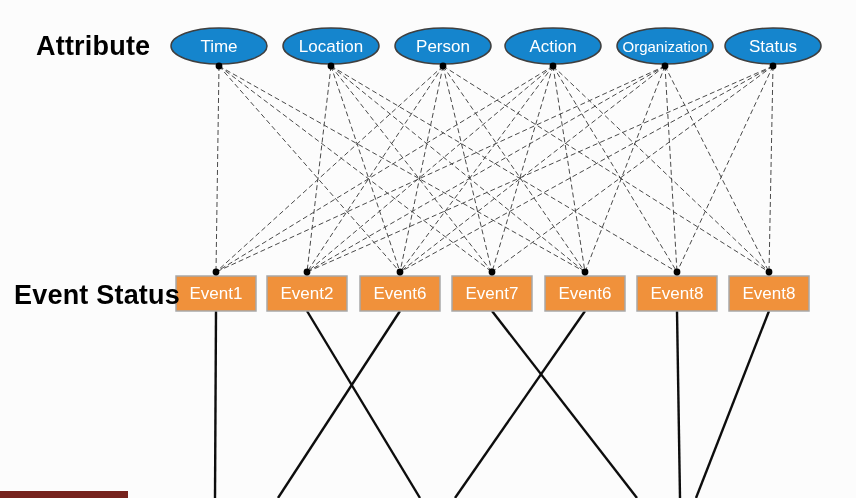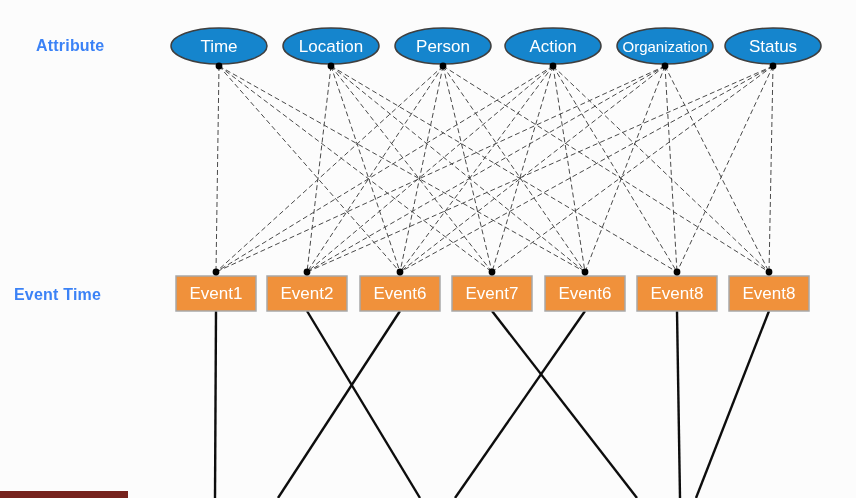--- a/index.html
+++ b/index.html
@@ -14,22 +14,22 @@
     width: 856px; height: 498px;
   }
   svg#diagram-svg {
     position: absolute; left: 0; top: 0;
     width: 856px; height: 498px;
     display: block;
   }
   .layer-label {
     position: absolute;
     font-weight: bold;
-    color: #3b82f6;
-    font-size: 16px;
+    color: #000000;
+    font-size: 27px;
     line-height: 28px;
     letter-spacing: 0.2px;
     white-space: nowrap;
   }
   #attr-label { left: 36px; top: 32px; }
   #attr-label span { display: block; }
   #event-label { left: 14px; top: 281px; }
   .bottom-bar {
     position: absolute;
     left: 0; bottom: 0;
@@ -125,16 +125,16 @@
       <text x="677" y="299" font-size="17" class="node-text">Event8</text>
       <rect x="729" y="276" width="80" height="35" fill="#f0913b" stroke="#a8a8a8" stroke-width="1.5"></rect>
       <circle cx="769" cy="272" r="3.4" fill="#000"></circle>
       <text x="769" y="299" font-size="17" class="node-text">Event8</text>
     </svg>
 
   <div class="layer-label" id="attr-label">
     <span>Attribute</span>
   </div>
 
-  <div class="layer-label" id="event-label">Event Time</div>
+  <div class="layer-label" id="event-label">Event Status</div>
 
   <div class="bottom-bar"></div>
 </div>
 
 </body></html>

